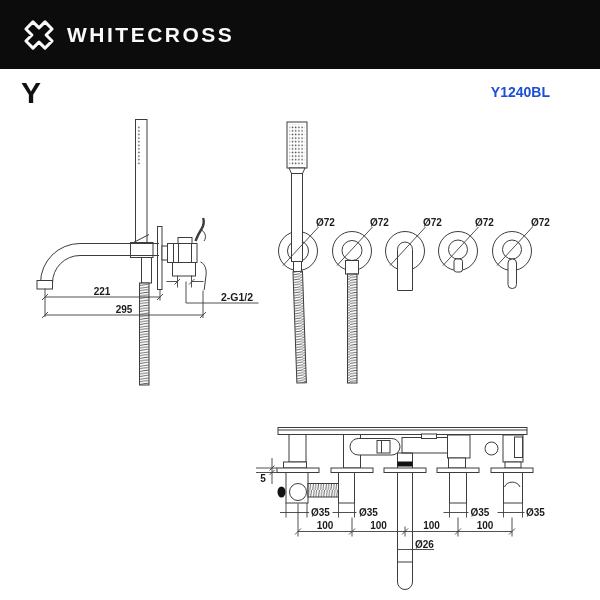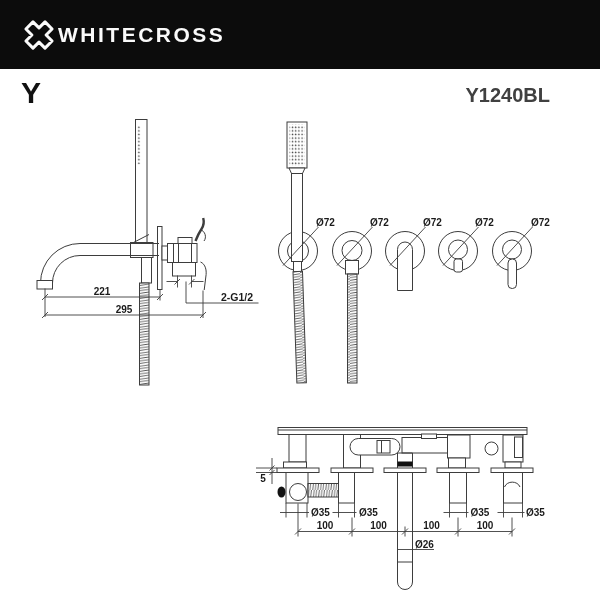--- a/index.html
+++ b/index.html
@@ -1,23 +1,23 @@
 <!DOCTYPE html>
 <html><head>
 <meta charset="utf-8">
 <style>
   html,body{margin:0;padding:0}
   body{width:600px;height:600px;background:#fff;position:relative;overflow:hidden;
        font-family:"Liberation Sans",sans-serif}
   .header{position:absolute;left:0;top:0;width:600px;height:69px;background:#0c0c0c;
           display:flex;align-items:center}
   .logo{margin-left:20px;flex:0 0 auto}
-  .brand{color:#fafafa;font-weight:bold;font-size:21px;letter-spacing:2.5px;}
+  .brand{color:#fafafa;font-weight:bold;font-size:21px;letter-spacing:2.5px;margin-left:9px}
   .series{position:absolute;left:21px;top:76px;font-size:30px;font-weight:bold;color:#111}
-  .model{position:absolute;right:50px;top:84px;font-size:20px;font-weight:bold;color:#404040}
+  .model{position:absolute;right:50px;top:84px;font-size:14px;font-weight:bold;color:#1d4ed8}
   svg.drawing{position:absolute;left:0;top:70px}
   text{font-family:"Liberation Sans",sans-serif;font-weight:bold;font-size:10px}
   .t11{font-size:10.5px}
 </style>
 </head>
 <body>
 
 <div class="header">
   <svg class="logo" width="38" height="40" viewBox="0 0 38 40">
     <path d="M-5,-13.5 L5,-13.5 L5,-5 L13.5,-5 L13.5,5 L5,5 L5,13.5 L-5,13.5 L-5,5 L-13.5,5 L-13.5,-5 L-5,-5 Z" transform="translate(19,20) rotate(45)" fill="none" stroke="#fafafa" stroke-width="3" stroke-linejoin="round"></path>

